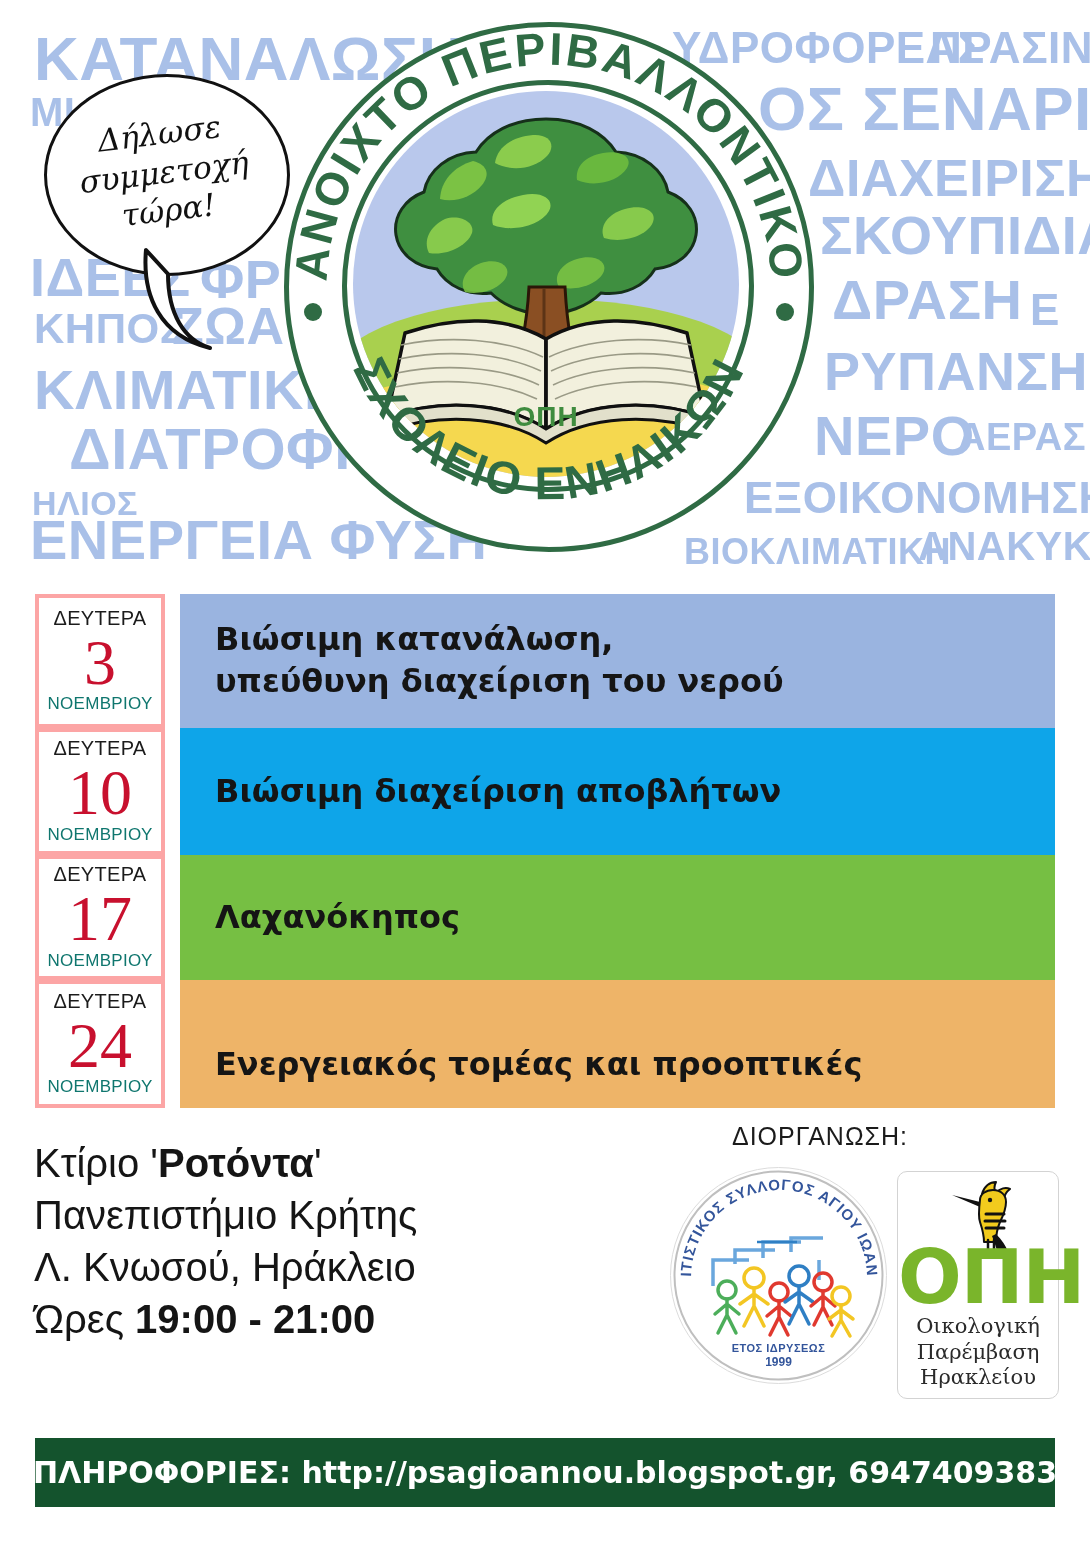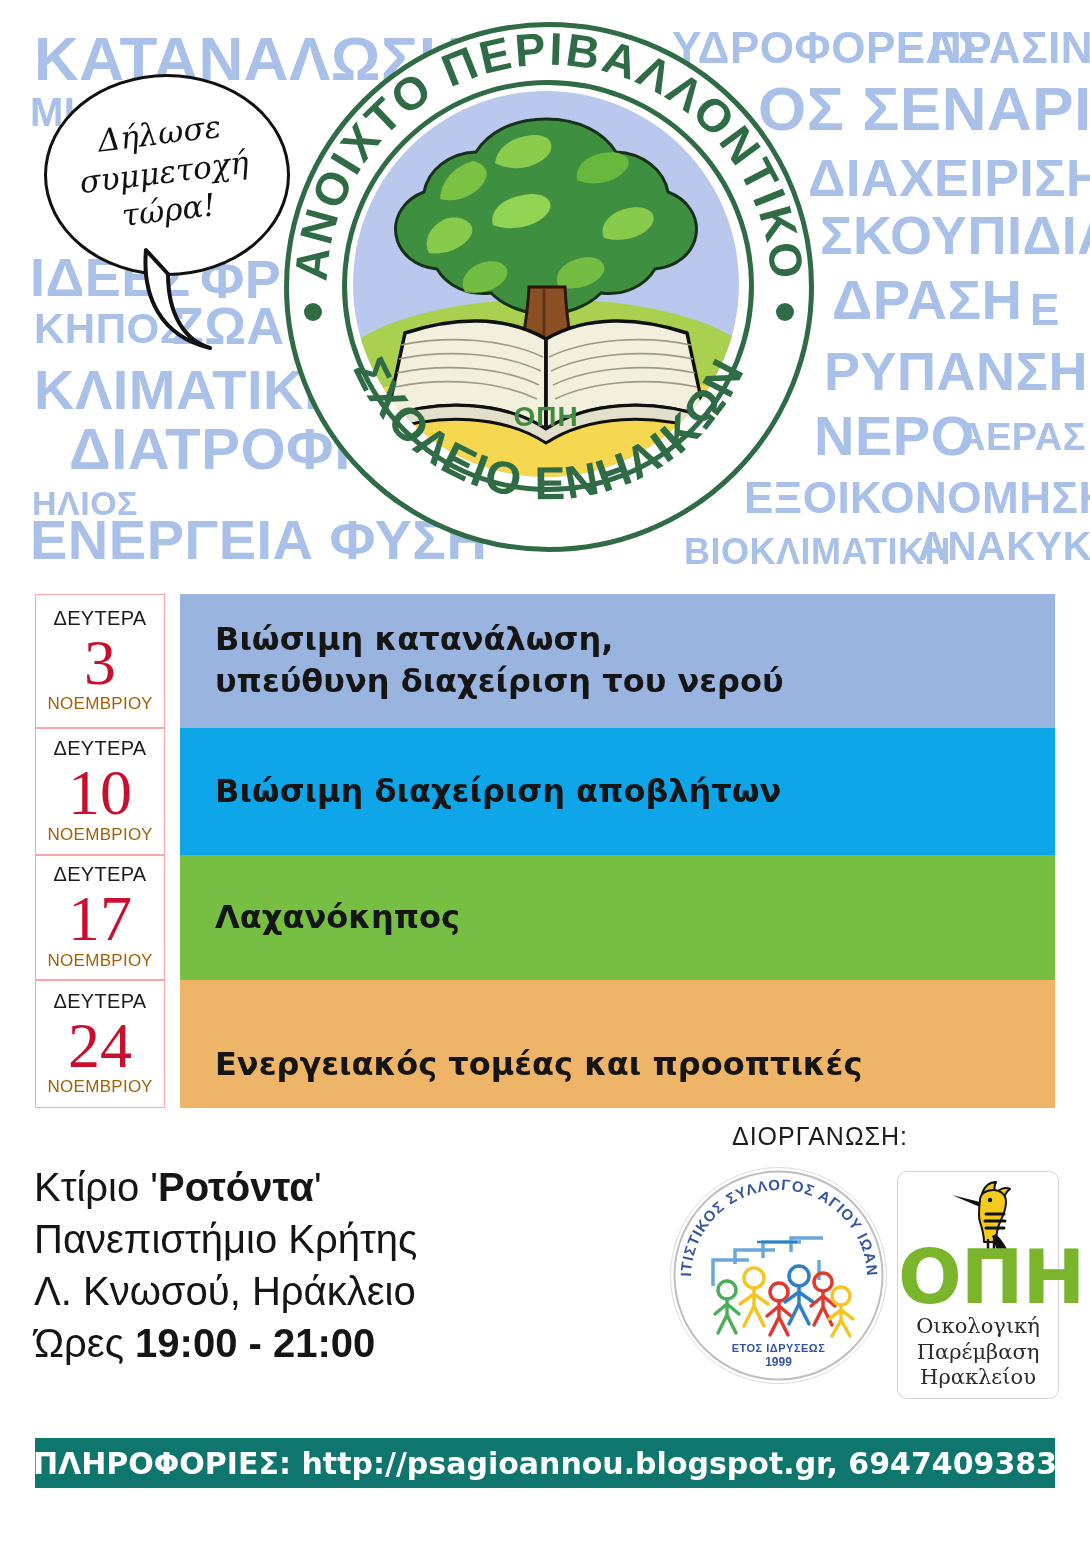--- a/index.html
+++ b/index.html
@@ -44,34 +44,34 @@
   .bubble-txt{position:absolute;left:0;top:0;width:240px;height:196px;
               display:flex;flex-direction:column;align-items:center;justify-content:center;
               font-family:"DejaVu Serif",serif;font-style:italic;font-size:31px;color:#111;
               transform:rotate(-7deg);line-height:1.24;}
   .bubble-txt span{display:block;white-space:nowrap;}
   .bubble-tail{position:absolute;left:94px;top:170px;width:110px;height:120px;}
 
   
   .schedule{position:absolute;left:35px;top:594px;width:1020px;height:514px;}
   .srow{position:absolute;left:0;width:1020px;display:flex;}
-  .datecell{width:130px;box-sizing:border-box;border:1px solid #fca5a5;background:#fff;
+  .datecell{width:130px;box-sizing:border-box;border:4px solid #fca5a5;background:#fff;
             display:flex;flex-direction:column;align-items:center;justify-content:center;
             padding:4px 0 6px;}
   .dow{font-size:20px;letter-spacing:.3px;color:#1b1b1b;line-height:1;}
   .dnum{font-size:64px;font-weight:400;color:#c8102e;line-height:1.02;
         font-family:"Liberation Serif","DejaVu Serif",serif;margin:2px 0 0;}
-  .dmon{font-size:17px;letter-spacing:.3px;color:#a16207;line-height:1;}
+  .dmon{font-size:17px;letter-spacing:.3px;color:#0f766e;line-height:1;}
   .topiccell{flex:1;margin-left:15px;display:flex;align-items:center;
              padding-left:35px;box-sizing:border-box;}
   .topiccell p{margin:0;font-size:32px;font-weight:700;line-height:1.30;color:#151515;
                font-family:"DejaVu Sans",sans-serif;}
 
   
-  .venue{position:absolute;left:34px;top:1137px;width:610px;margin-top:24px;}
+  .venue{position:absolute;left:34px;top:1137px;width:610px;}
   .venue p{margin:0;font-size:40px;line-height:1.30;color:#151515;font-weight:400;}
   .venue b{font-weight:700;}
 
   
   .org{position:absolute;left:655px;top:1122px;width:420px;}
   .org-label{font-size:25px;letter-spacing:1px;text-align:center;color:#1b1b1b;width:330px;}
   .org-logos{position:relative;margin-top:16px;height:232px;}
 
   .seal{position:absolute;left:15px;top:0;width:215px;height:215px;border-radius:50%;
         border:1px solid #dcdcdc;background:#fff;}
@@ -79,21 +79,21 @@
   .opibox{position:absolute;left:242px;top:4px;width:160px;height:226px;background:#fff;
           border:1px solid #d3d3d3;border-radius:10px;}
   .opibox .opi-letters{position:absolute;left:0;right:0;top:68px;text-align:center;
       font-family:"DejaVu Sans",sans-serif;font-weight:700;font-size:75px;color:#7ab52b;
       letter-spacing:-1px;line-height:1;}
   .opibox .opi-sub{position:absolute;left:0;right:0;top:142px;text-align:center;
       font-family:"DejaVu Serif",serif;font-size:21px;color:#2a2a2a;line-height:1.22;}
   .opibox svg.bird{position:absolute;left:52px;top:6px;}
 
   
-  .footer{position:absolute;left:35px;top:1438px;width:1020px;height:50px;background:#0f766e;
+  .footer{position:absolute;left:35px;top:1438px;width:1020px;height:69px;background:#14532d;
           display:flex;align-items:center;justify-content:center;}
   .footer span{font-family:"DejaVu Sans",sans-serif;font-weight:700;font-size:30px;color:#fff;
                letter-spacing:0px;white-space:nowrap;}
 </style>
 </head>
 <body>
 
 <div class="poster">
 
   <div class="hero">

